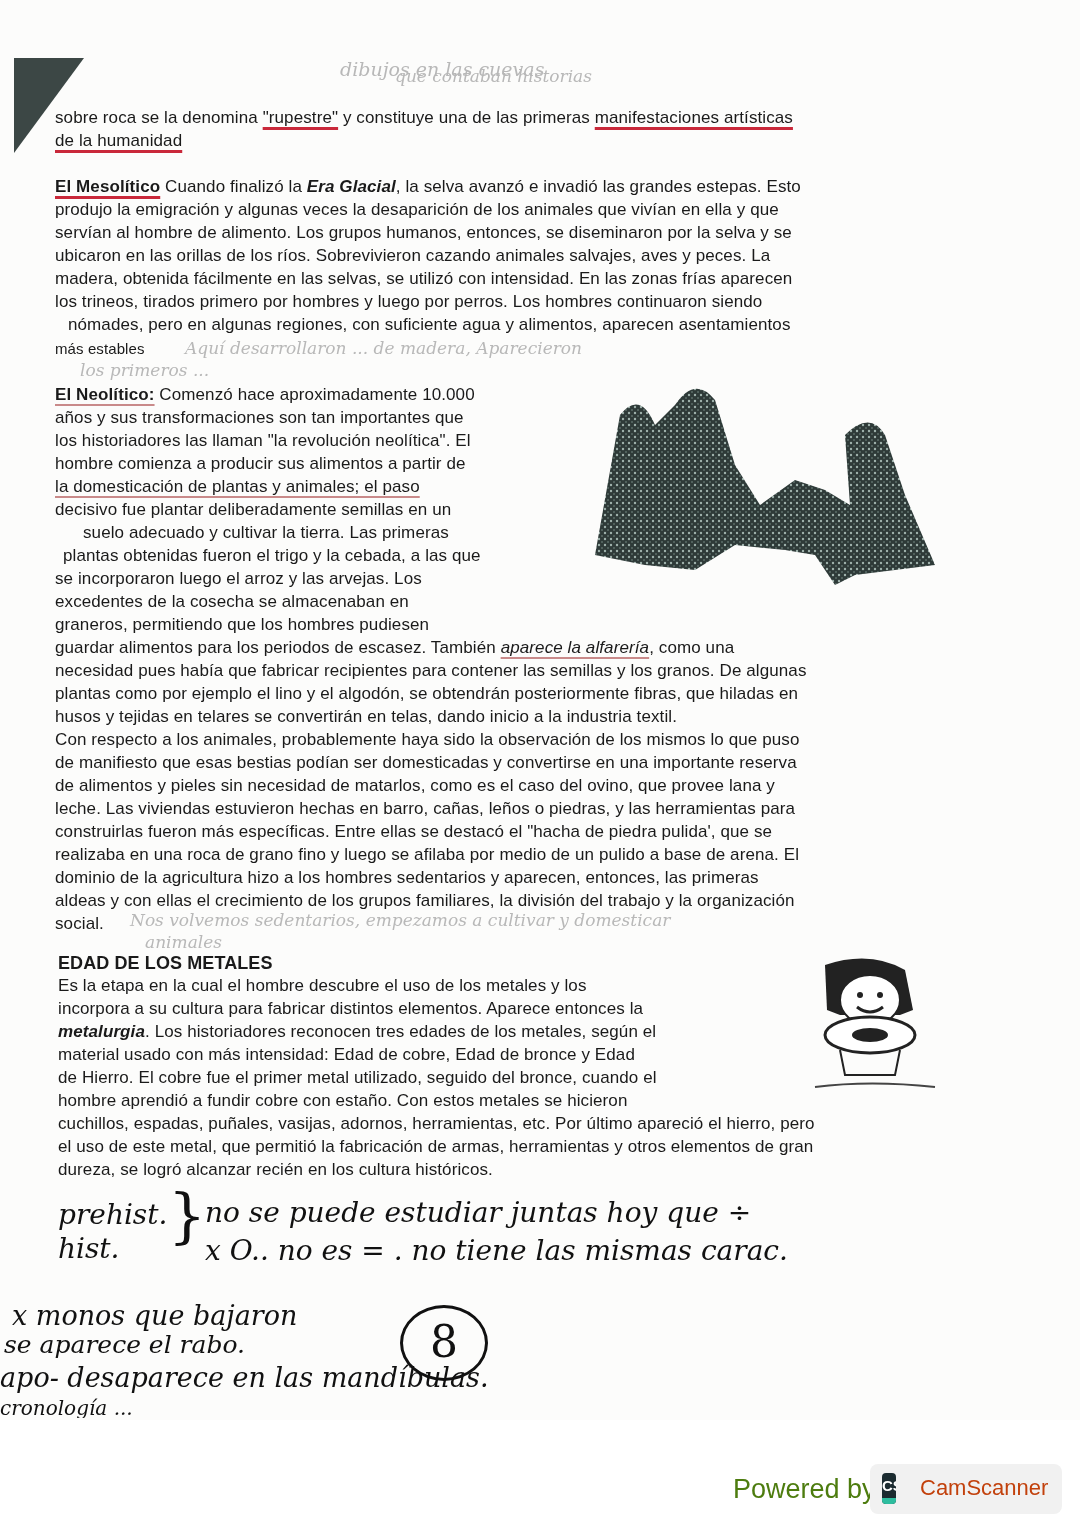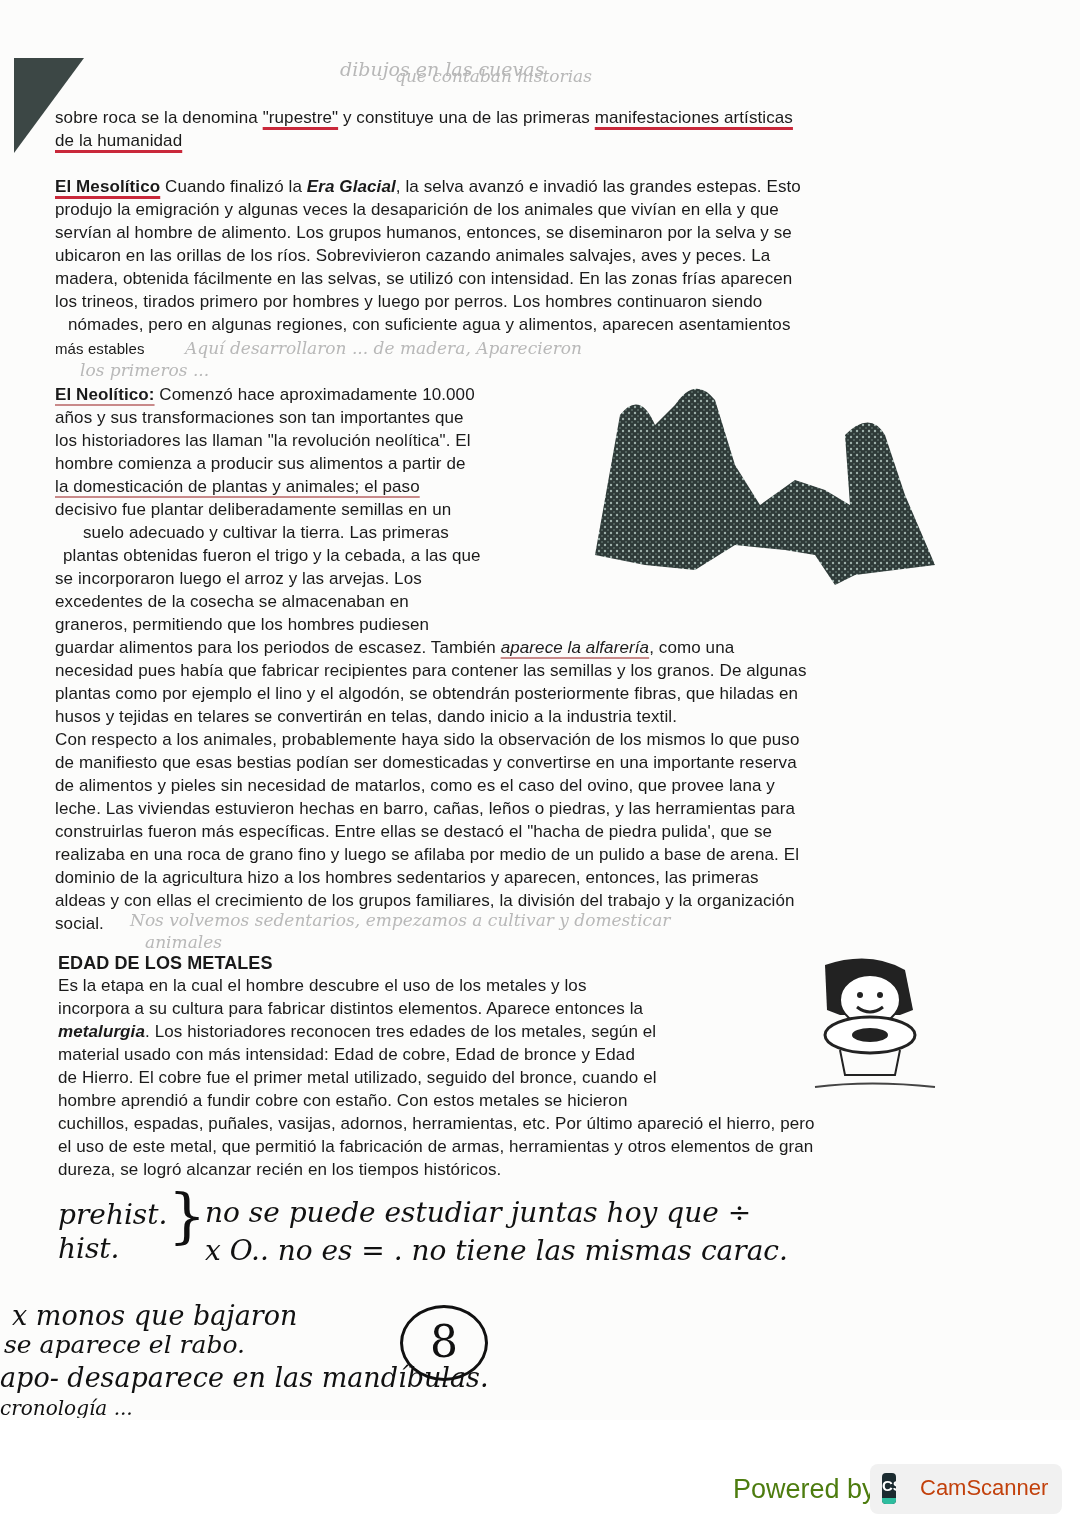--- a/index.html
+++ b/index.html
@@ -103,21 +103,21 @@
   <div class="line" style="left:58px;top:976px;">Es la etapa en la cual el hombre descubre el uso de los metales y los</div>
   <div class="line" style="left:58px;top:999px;">incorpora a su cultura para fabricar distintos elementos. Aparece entonces la</div>
   <div class="line" style="left:58px;top:1022px;">
     <span class="ital">metalurgia</span><span>. Los historiadores reconocen tres edades de los metales, según el</span>
   </div>
   <div class="line" style="left:58px;top:1045px;">material usado con más intensidad: Edad de cobre, Edad de bronce y Edad</div>
   <div class="line" style="left:58px;top:1068px;">de Hierro. El cobre fue el primer metal utilizado, seguido del bronce, cuando el</div>
   <div class="line" style="left:58px;top:1091px;">hombre aprendió a fundir cobre con estaño. Con estos metales se hicieron</div>
   <div class="line" style="left:58px;top:1114px;">cuchillos, espadas, puñales, vasijas, adornos, herramientas, etc. Por último apareció el hierro, pero</div>
   <div class="line" style="left:58px;top:1137px;">el uso de este metal, que permitió la fabricación de armas, herramientas y otros elementos de gran</div>
-  <div class="line" style="left:58px;top:1160px;">dureza, se logró alcanzar recién en los tiempos históricos.</div>
+  <div class="line" style="left:58px;top:1160px;">dureza, se logró alcanzar recién en los cultura históricos.</div>
 
   <svg class="illus-cave" viewBox="0 0 170 140">
     <path d="M40 10 Q85 -5 120 15 L128 55 L115 60 L55 60 L42 55 Z" fill="#222"></path>
     <ellipse cx="85" cy="45" rx="30" ry="25" fill="#fff" stroke="#222" stroke-width="2"></ellipse>
     <circle cx="75" cy="40" r="3" fill="#222"></circle>
       <circle cx="95" cy="40" r="3" fill="#222"></circle>
     <path d="M72 52 Q85 62 98 52" stroke="#222" stroke-width="3" fill="none"></path>
     <ellipse cx="85" cy="80" rx="45" ry="18" fill="#fff" stroke="#222" stroke-width="3"></ellipse>
     <ellipse cx="85" cy="80" rx="18" ry="7" fill="#222"></ellipse>
     <path d="M55 95 L60 120 L110 120 L115 95" stroke="#222" stroke-width="2" fill="none"></path>

